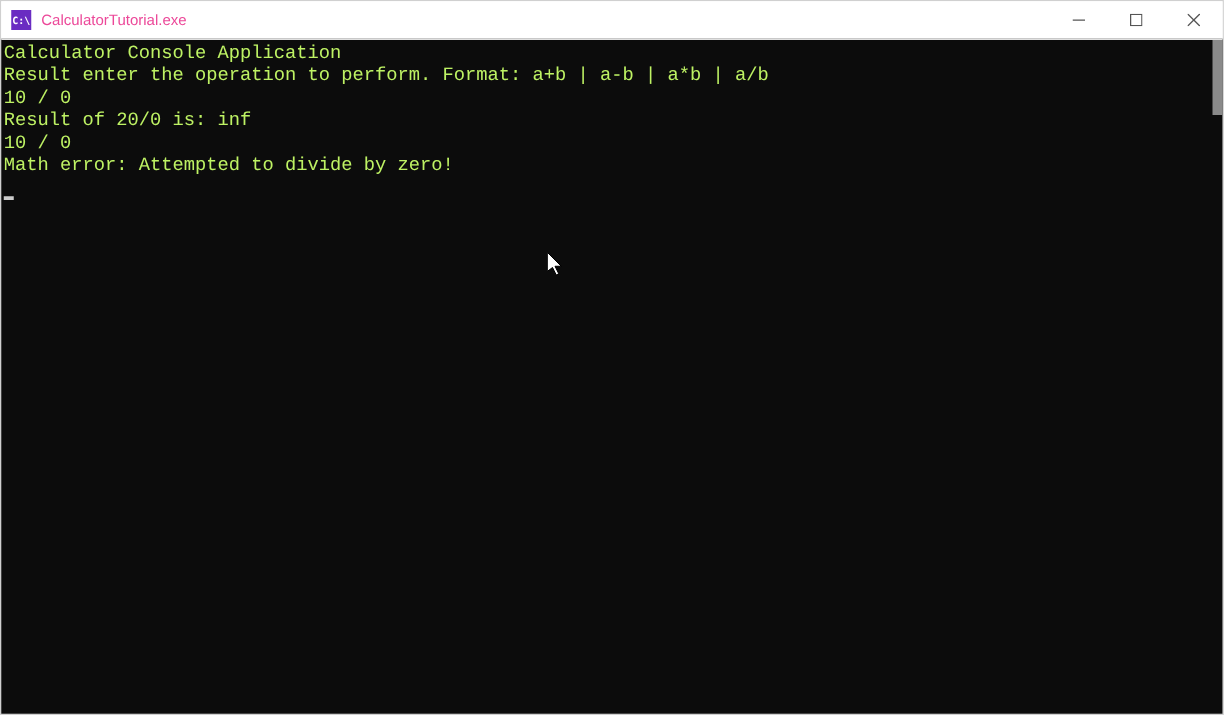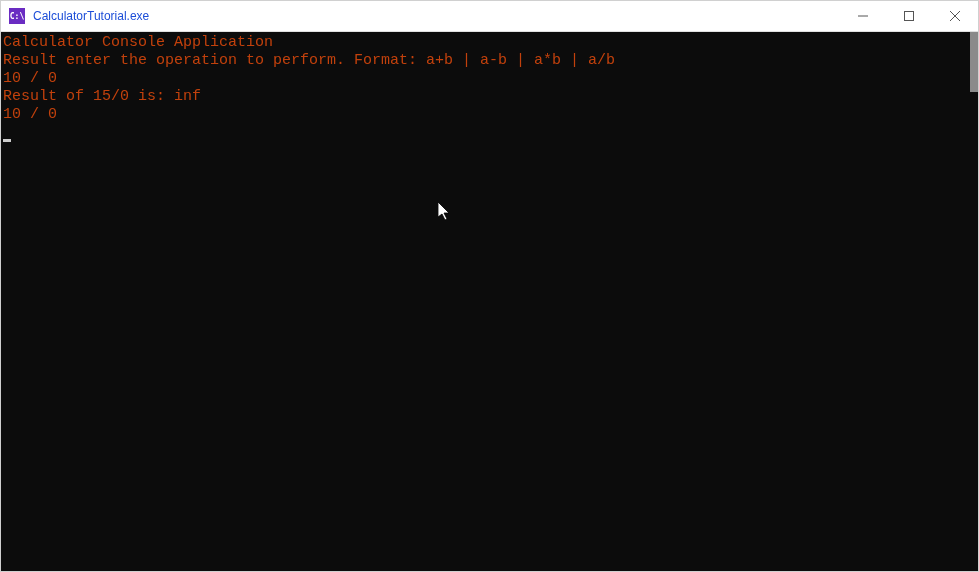--- a/index.html
+++ b/index.html
@@ -38,21 +38,21 @@
       display: flex;
       align-items: center;
       justify-content: center;
       color: white;
       font-size: 8px;
       font-weight: bold;
       font-family: Consolas, monospace;
     }
     .title-text {
       font-size: 12px;
-      color: #1d4ed8;
+      color: #ec4899;
       flex: 1;
     }
     .window-controls {
       display: flex;
       height: 100%;
     }
     .ctrl-btn {
       width: 46px;
       height: 30px;
       display: flex;
@@ -62,21 +62,21 @@
       font-size: 10px;
     }
     .ctrl-btn svg {
       stroke: currentColor;
       fill: none;
       stroke-width: 1;
     }
     .console-area {
       flex: 1;
       background: #0c0c0c;
-      color: #c2410c;
+      color: #bef264;
       font-family: Consolas, "Courier New", monospace;
       font-size: 15px;
       line-height: 18px;
       padding: 2px;
       position: relative;
       overflow: hidden;
       border-top: 1px solid #e0e0e0;
     }
     .console-line {
       white-space: pre;
@@ -132,22 +132,23 @@
         </svg>
       </div>
     </div>
   </div>
 
   <div class="console-area">
     <div class="console-line">Calculator Console Application</div>
     <div class="console-line"></div>
     <div class="console-line">Result enter the operation to perform. Format: a+b | a-b | a*b | a/b</div>
     <div class="console-line">10 / 0</div>
-    <div class="console-line">Result of 15/0 is: inf</div>
+    <div class="console-line">Result of 20/0 is: inf</div>
     <div class="console-line">10 / 0</div>
+    <div class="console-line">Math error: Attempted to divide by zero!</div>
     <div class="console-line"><span class="cursor-block"></span></div>
 
     <div class="scrollbar"></div>
 
     <div class="mouse-cursor">
       <svg width="14" height="20" viewBox="0 0 14 20">
         <path d="M0,0 L0,15 L4,12 L7,18 L9,17 L6,11 L11,11 Z" fill="white" stroke="black" stroke-width="0.8"></path>
       </svg>
     </div>
   </div>

